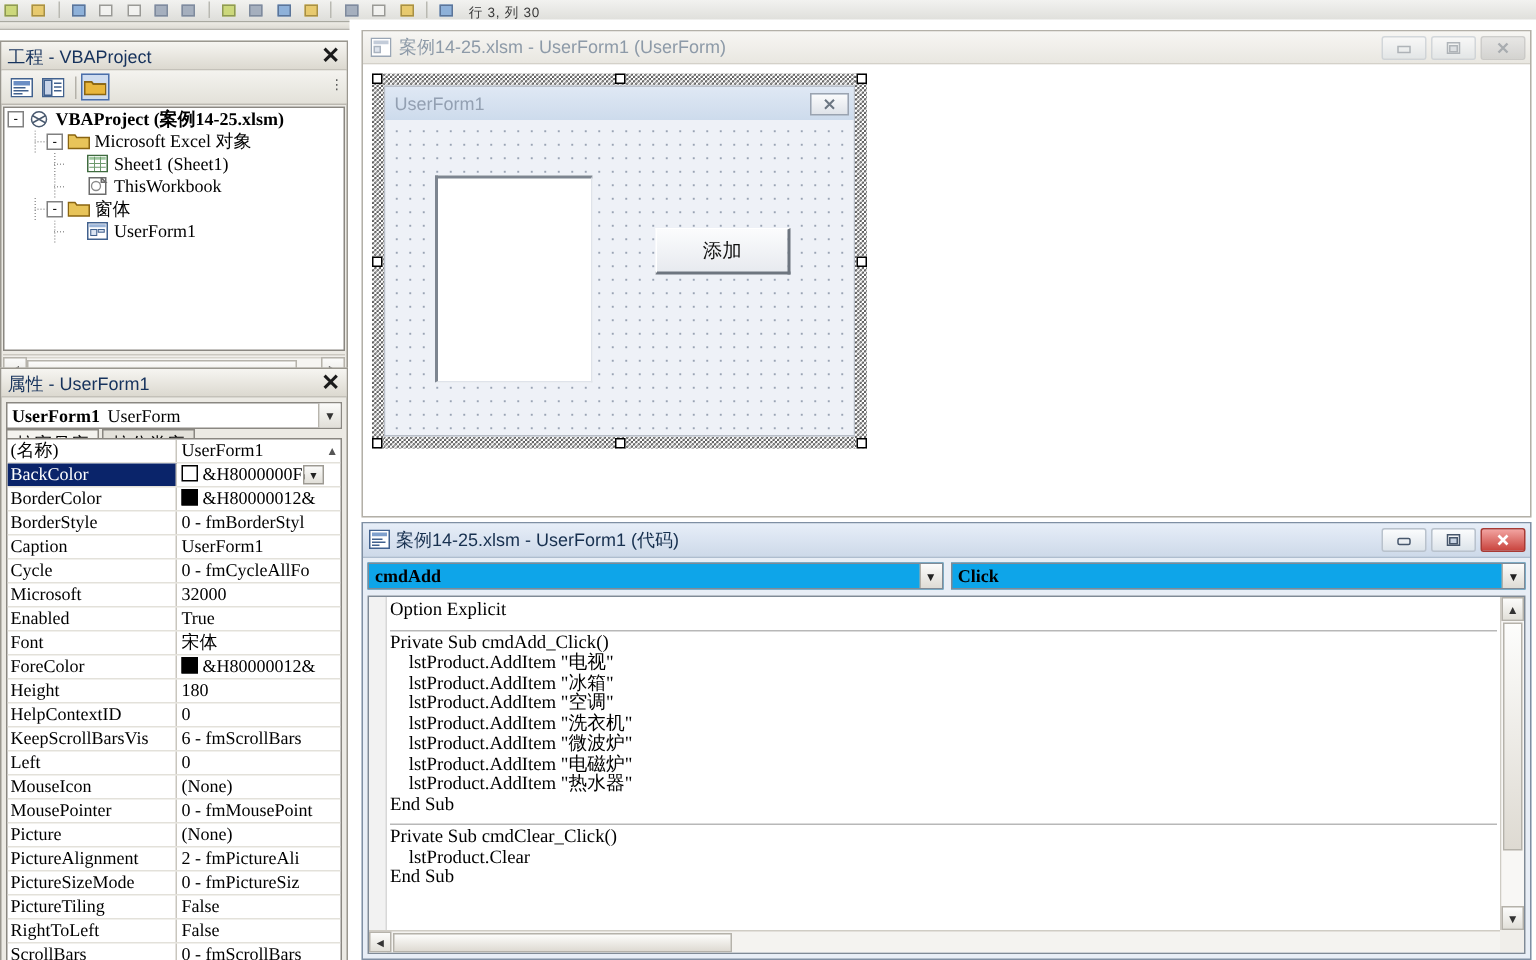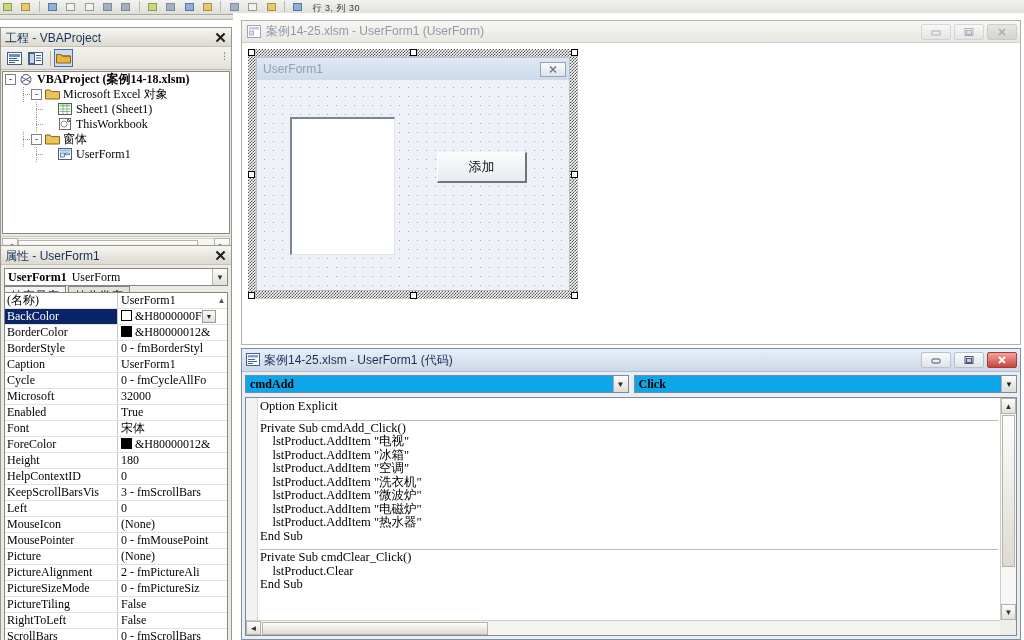--- a/index.html
+++ b/index.html
@@ -322,21 +322,21 @@
   </div>
 
   <div id="treeWrap">
     <div id="treeRows">
         <div class="tnode root" style="padding-left: 2px;">
           <span class="exp">-</span>
           <span class="ico"><svg width="15" height="13" viewBox="0 0 15 13">
               <circle cx="7" cy="6.5" r="5" fill="none" stroke="#4a5a70" stroke-width="1"></circle>
               <path d="M2.5 4 L11.5 9 M11.5 4 L2.5 9" stroke="#4a5a70" stroke-width="1"></path>
             </svg></span>
-          <span class="lbl">VBAProject (案例14-18.xlsm)</span>
+          <span class="lbl">VBAProject (案例14-25.xlsm)</span>
         </div>
         <div class="tnode" style="padding-left: 15px;">
           <span class="dotline t"></span>
           <span class="exp">-</span>
           <span class="ico"><svg width="15" height="12" viewBox="0 0 15 12">
               <path d="M0.5 2 L5 2 L6.2 3.6 L14.5 3.6 L14.5 11 L0.5 11 Z" fill="#e8c45a" stroke="#8a6512"></path>
             </svg></span>
           <span class="lbl">Microsoft Excel 对象</span>
         </div>
         <div class="tnode" style="padding-left: 28px;">
@@ -448,21 +448,21 @@
       <div class="prow">
         <div class="pn">Height</div>
         <div class="pv"><span>180</span></div>
       </div>
       <div class="prow">
         <div class="pn">HelpContextID</div>
         <div class="pv"><span>0</span></div>
       </div>
       <div class="prow">
         <div class="pn">KeepScrollBarsVis</div>
-        <div class="pv"><span>3 - fmScrollBars</span></div>
+        <div class="pv"><span>6 - fmScrollBars</span></div>
       </div>
       <div class="prow">
         <div class="pn">Left</div>
         <div class="pv"><span>0</span></div>
       </div>
       <div class="prow">
         <div class="pn">MouseIcon</div>
         <div class="pv"><span>(None)</span></div>
       </div>
       <div class="prow">

